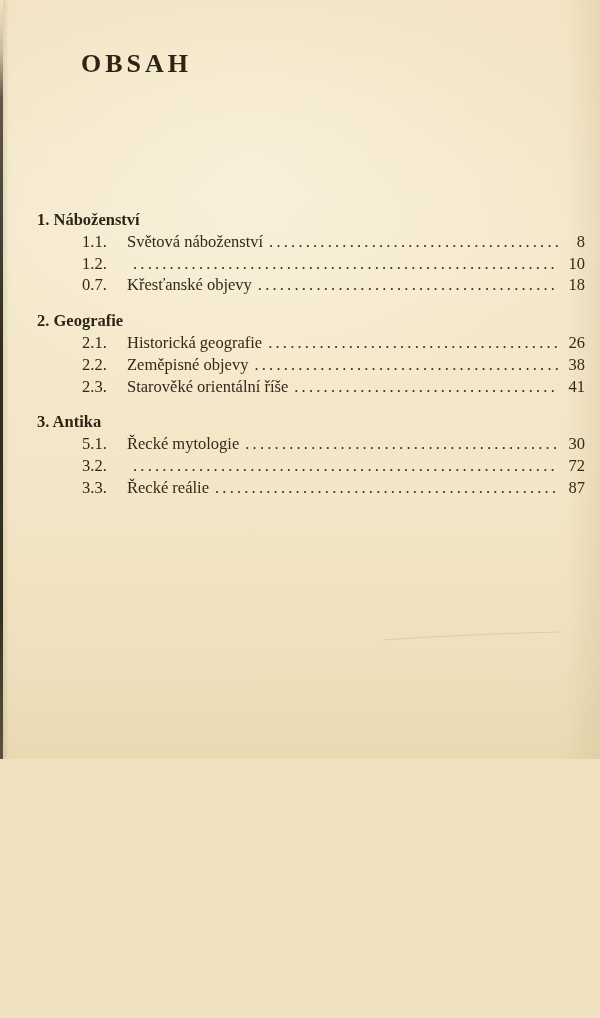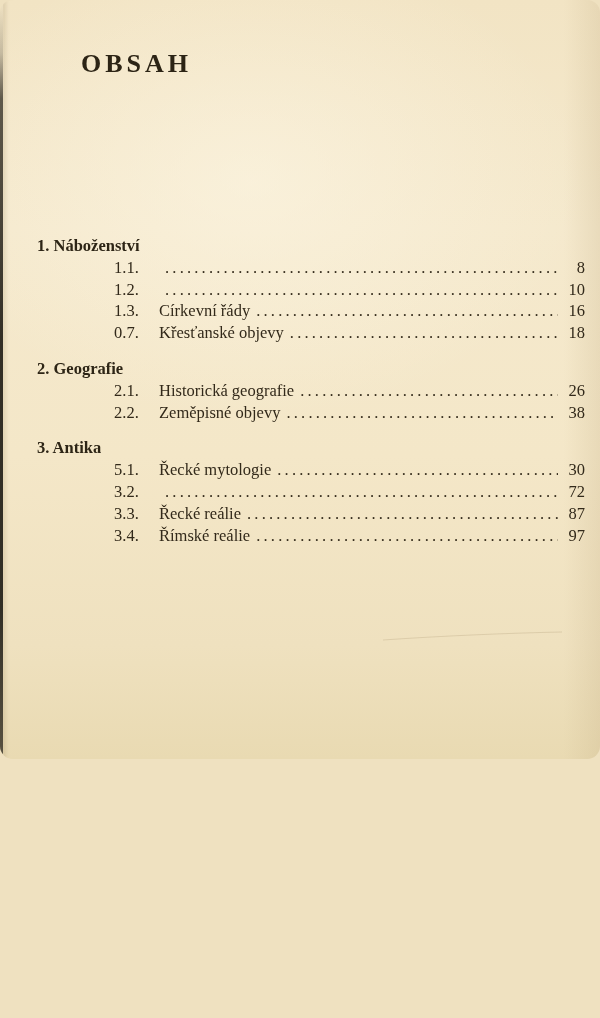--- a/index.html
+++ b/index.html
@@ -11,21 +11,20 @@
     position: relative;
     width: 600px;
     height: 759px;
     overflow: hidden;
     font-family: "Liberation Serif", "DejaVu Serif", serif;
     color: #32291a;
     background:
       radial-gradient(ellipse 460px 330px at 42% 24%, rgba(253,247,230,0.55), rgba(253,247,230,0) 72%),
       linear-gradient(to right, rgba(190,168,125,0.0) 94%, rgba(190,168,125,0.22) 100%),
       linear-gradient(to bottom, #f2e4c4 0%, #f5e9cd 30%, #f4e7c8 60%, #efe1bf 85%, #e9dab2 100%);
-    border-radius: 13px;
   }
   
   .left-edge {
     position: absolute;
     left: 0; top: 0; bottom: 0;
     width: 3px;
     background: linear-gradient(to bottom,
       rgba(60,54,42,0) 0%,
       rgba(60,54,42,0.25) 7%,
       rgba(44,40,31,0.75) 13%,
@@ -47,42 +46,41 @@
     font-size: 26px;
     line-height: 28px;
     font-weight: bold;
     letter-spacing: 4px;
     color: #2c2415;
   }
   .toc {
     position: absolute;
     left: 0;
     right: 0;
-    top: 235px;
+    top: 209px;
   }
   .toc-section + .toc-section {
     margin-top: 14px;
     font-family: Liberation Serif, serif;
   }
   .section-heading {
     margin-left: 37px;
     font-size: 16.5px;
     line-height: 21.8px;
     font-weight: bold;
     color: #2d2516;
   }
   .entries {
     margin-left: 82px;
     margin-right: 15px;
   }
   .toc-row {
     display: flex;
     font-size: 16.5px;
     line-height: 21.8px;
-    margin-left: 32px;
   }
   .num {
     flex: 0 0 45px;
     width: 45px;
   }
   .etitle {
     white-space: nowrap;
   }
   .leader {
     flex: 1 1 auto;
@@ -141,36 +139,31 @@
   </svg>
 
   <h1 class="title">OBSAH</h1>
 
   <div class="toc" id="toc">
   <section class="toc-section">
     <div class="section-heading">1. Náboženství</div>
     <div class="entries">
   <div class="toc-row">
     <span class="num">1.1.</span>
+    <span class="etitle">Světová náboženství</span>
     <span class="leader"></span>
     <span class="pagenum">8</span>
   </div>
 
   <div class="toc-row">
     <span class="num">1.2.</span>
     <span class="leader"></span>
     <span class="pagenum">10</span>
   </div>
 
-  <div class="toc-row">
-    <span class="num">1.3.</span>
-    <span class="etitle">Církevní řády</span>
-    <span class="leader"></span>
-    <span class="pagenum">16</span>
-  </div>
 
   <div class="toc-row">
     <span class="num">0.7.</span>
     <span class="etitle">Křesťanské objevy</span>
     <span class="leader"></span>
     <span class="pagenum">18</span>
   </div>
 </div>
   </section>
 
@@ -184,20 +177,26 @@
     <span class="pagenum">26</span>
   </div>
 
   <div class="toc-row">
     <span class="num">2.2.</span>
     <span class="etitle">Zeměpisné objevy</span>
     <span class="leader"></span>
     <span class="pagenum">38</span>
   </div>
 
+  <div class="toc-row">
+    <span class="num">2.3.</span>
+    <span class="etitle">Starověké orientální říše</span>
+    <span class="leader"></span>
+    <span class="pagenum">41</span>
+  </div>
 </div>
   </section>
 
   <section class="toc-section">
     <div class="section-heading">3. Antika</div>
     <div class="entries">
   <div class="toc-row">
     <span class="num">5.1.</span>
     <span class="etitle">Řecké mytologie</span>
     <span class="leader"></span>
@@ -210,26 +209,20 @@
     <span class="pagenum">72</span>
   </div>
 
   <div class="toc-row">
     <span class="num">3.3.</span>
     <span class="etitle">Řecké reálie</span>
     <span class="leader"></span>
     <span class="pagenum">87</span>
   </div>
 
-  <div class="toc-row">
-    <span class="num">3.4.</span>
-    <span class="etitle">Římské reálie</span>
-    <span class="leader"></span>
-    <span class="pagenum">97</span>
-  </div>
 </div>
   </section>
 </div>
 
   <div class="footer">
     <div class="footer-label">OBSAH</div>
     <div class="footer-page">6</div>
   </div>
 
 </div>

